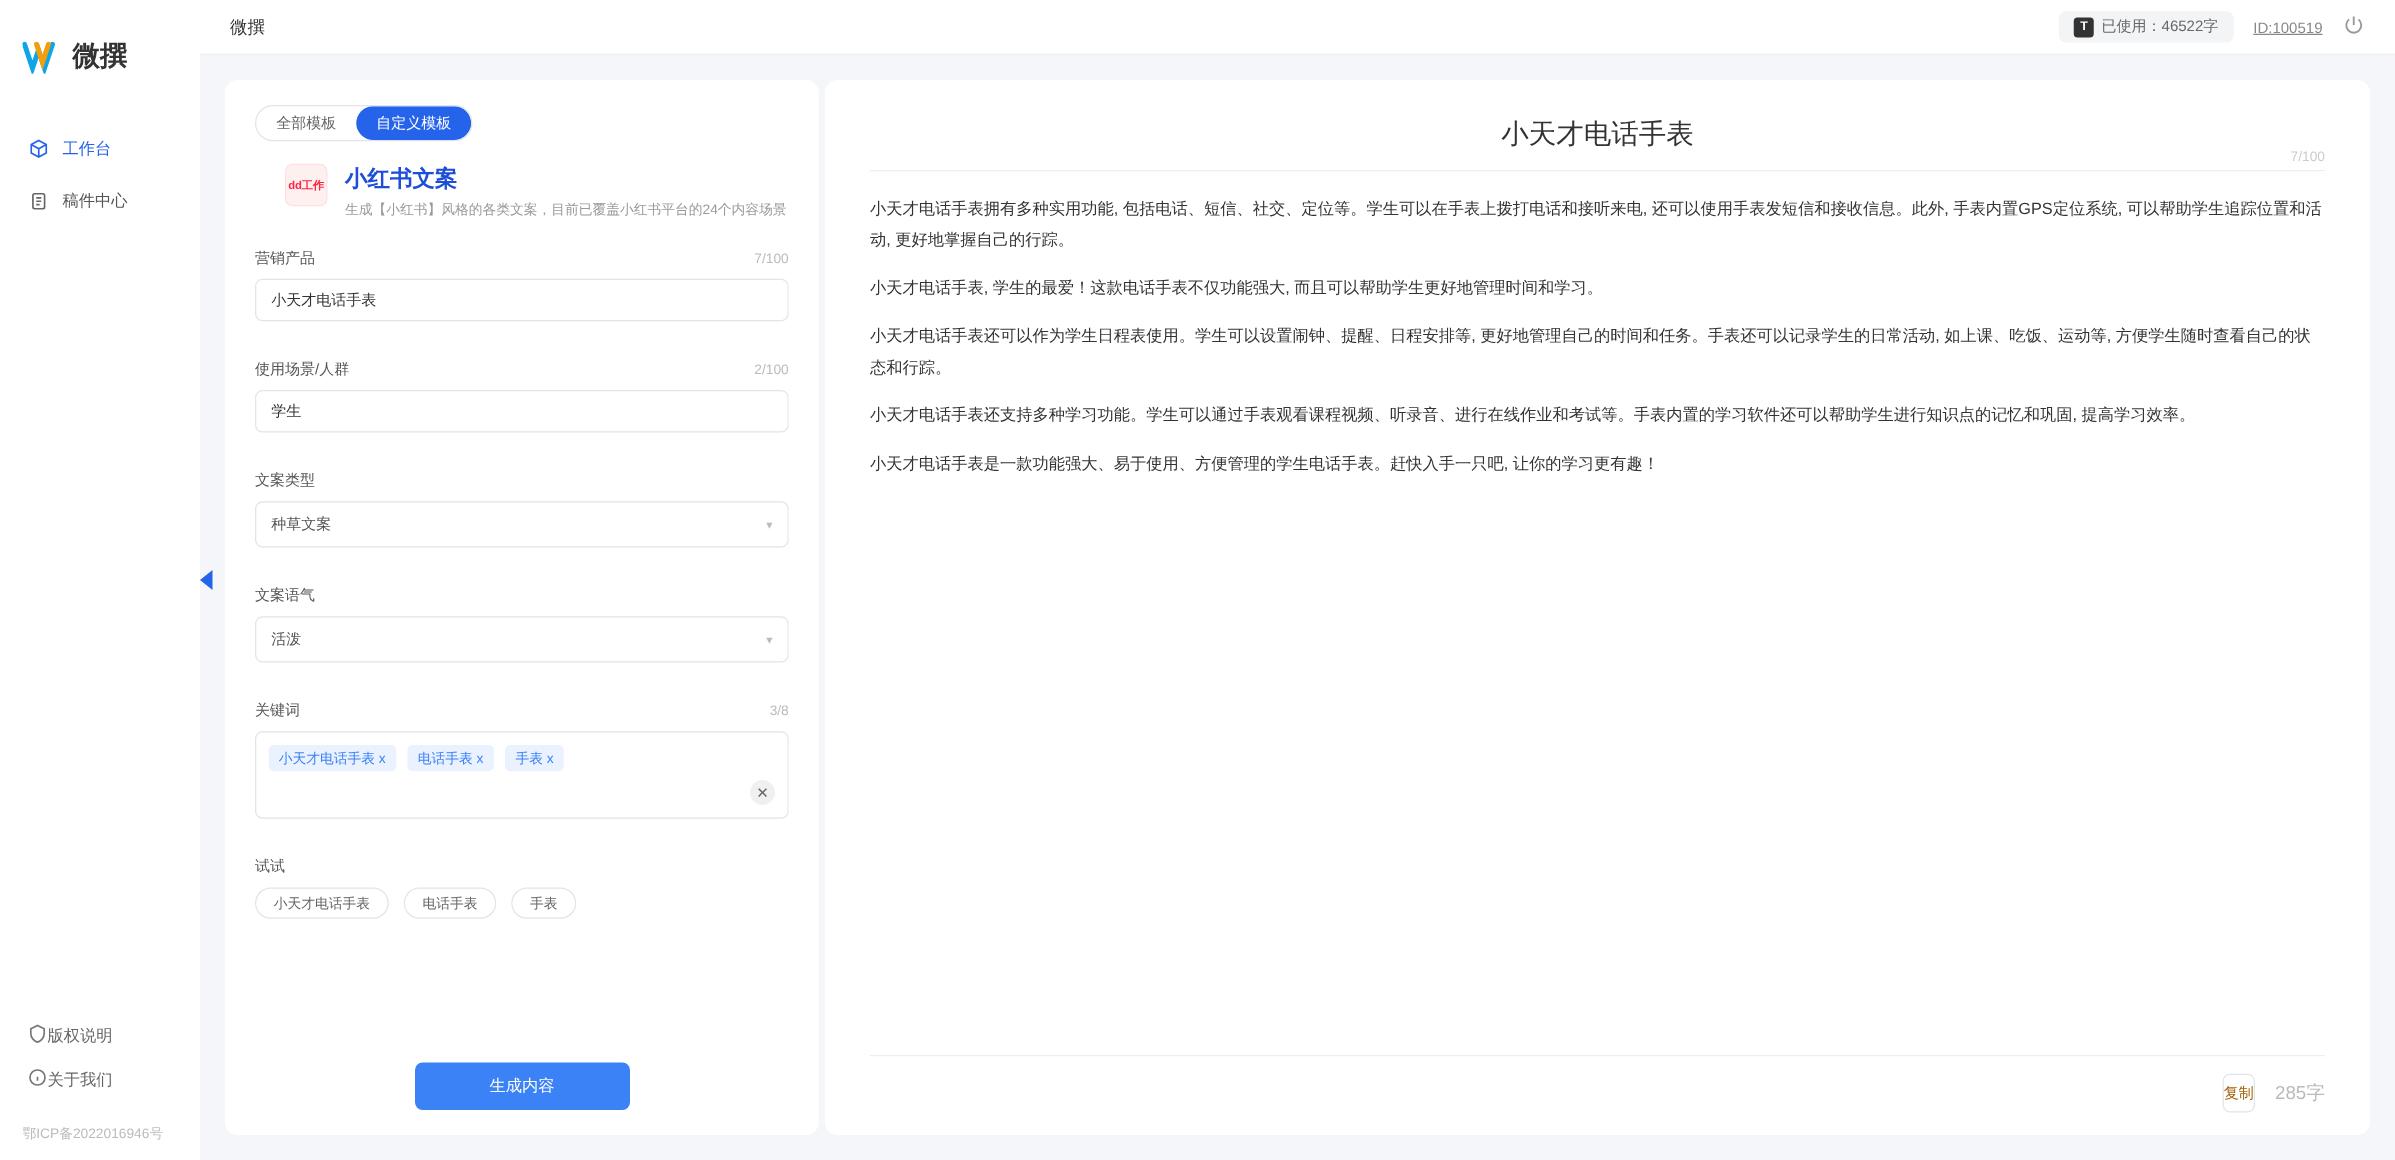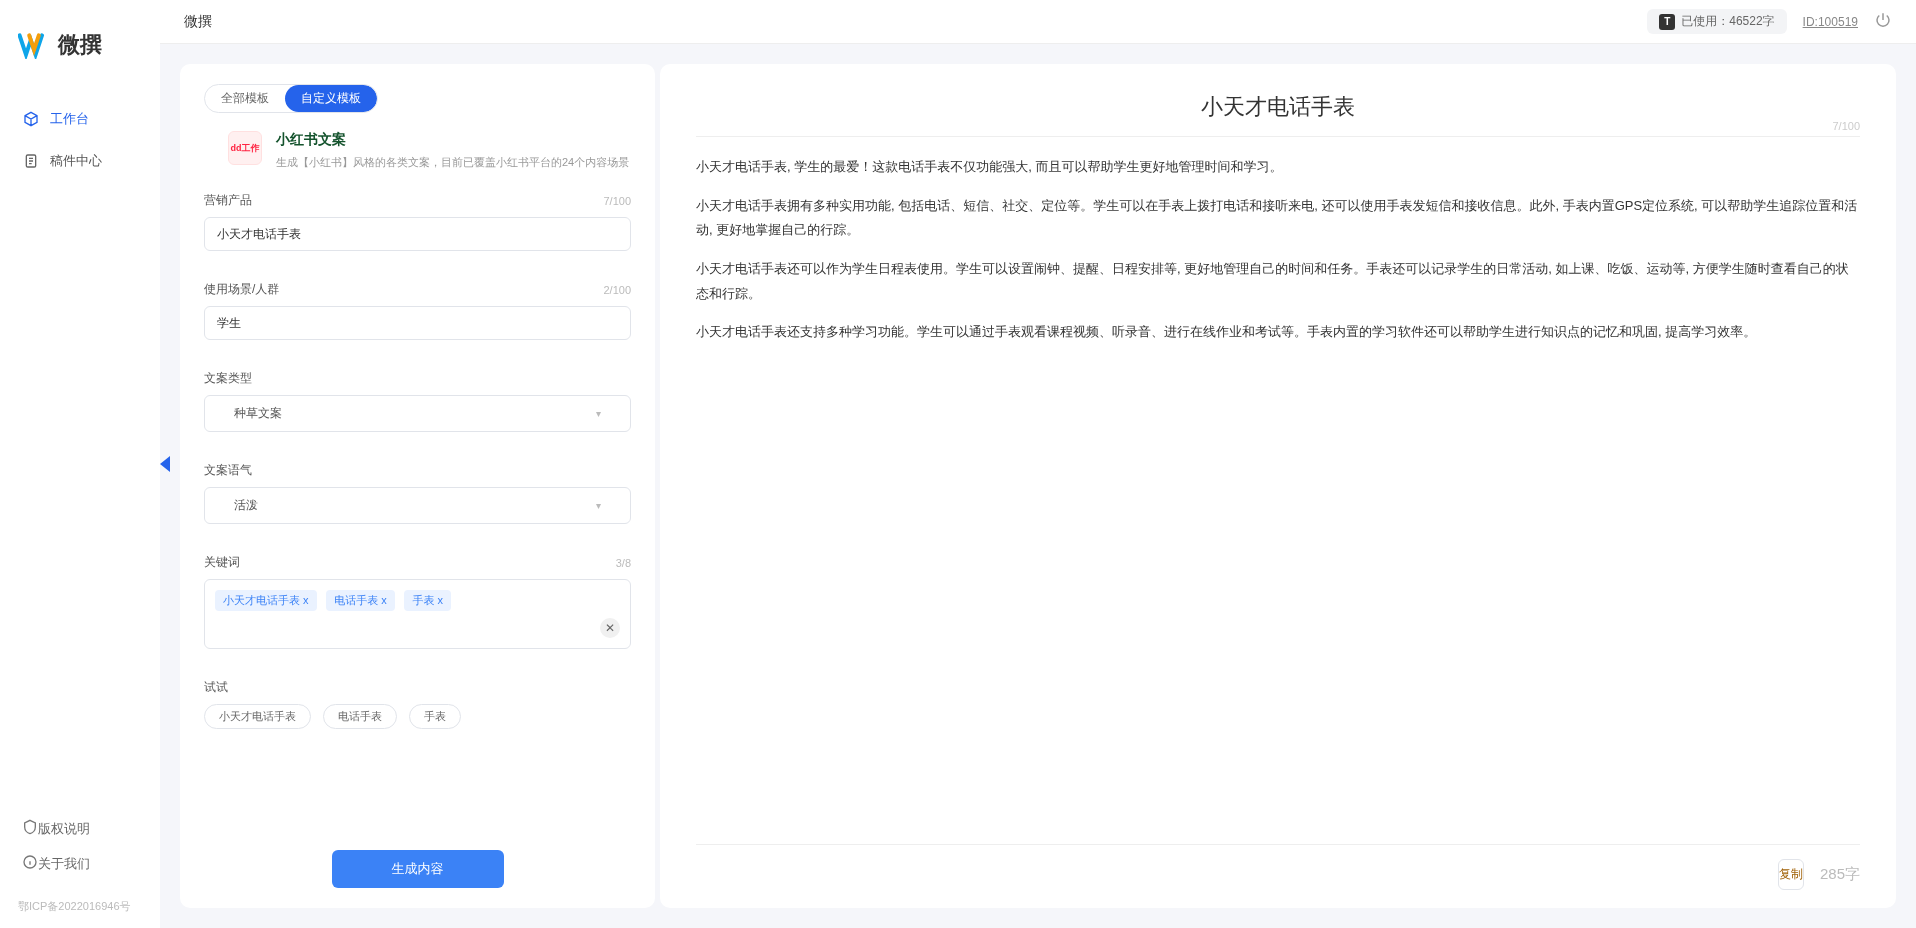--- a/index.html
+++ b/index.html
@@ -33,32 +33,32 @@
 .content { flex: 1; display: flex; gap: 5px; padding: 20px; min-height: 0; }
 
 
 .panel-left { width: 475px; background: #fff; border-radius: 10px; padding: 20px 24px; display: flex; flex-direction: column; overflow: hidden; }
 .pill-tabs { display: inline-flex; border: 1px solid #e1e4ea; border-radius: 20px; overflow: hidden; margin-bottom: 18px; width: fit-content; }
 .pill-tab { padding: 5px 16px; font-size: 12px; cursor: pointer; color: #666; }
 .pill-tab.active { background: #2563eb; color: #fff; border-radius: 20px; }
 
 .template-header { display: flex; gap: 14px; margin-bottom: 22px; padding-left: 24px; }
 .template-icon { width: 34px; height: 34px; background: #fff0f0; border-radius: 6px; display: flex; align-items: center; justify-content: center; font-size: 9px; color: #ff2442; font-weight: bold; border: 1px solid #ffe0e0; }
-.template-info h3 { font-size: 14px; color: #14532d; margin-bottom: 6px; font-weight: 600; }
+.template-info h3 { font-size: 18px; color: #1d4ed8; margin-bottom: 6px; font-weight: 600; }
 .template-info p { font-size: 11px; color: #999; line-height: 1.4; }
 
 .form-scroll { flex: 1; overflow-y: auto; min-height: 0; }
 .form-scroll::-webkit-scrollbar { width: 0; }
 
 .form-group { margin-bottom: 30px; }
 .form-label-row { display: flex; justify-content: space-between; align-items: center; margin-bottom: 8px; }
 .form-label { font-size: 12px; color: #555; }
 .form-count { font-size: 11px; color: #bbb; }
 .form-input { width: 100%; border: 1px solid #e1e4ea; border-radius: 6px; padding: 9px 12px; font-size: 12px; color: #333; outline: none; }
-.form-select { width: 100%; border: 1px solid #e1e4ea; border-radius: 6px; padding: 9px 29px; font-size: 12px; color: #555; display: flex; justify-content: space-between; align-items: center; cursor: pointer; }
+.form-select { width: 100%; border: 1px solid #e1e4ea; border-radius: 6px; padding: 9px 12px; font-size: 12px; color: #555; display: flex; justify-content: space-between; align-items: center; cursor: pointer; }
 .chev { color: #bbb; font-size: 10px; }
 
 .tag-box { border: 1px solid #e1e4ea; border-radius: 6px; padding: 10px; min-height: 70px; position: relative; }
 .tag { display: inline-flex; align-items: center; background: #eaf2ff; color: #3b82f6; font-size: 11px; padding: 3px 8px; border-radius: 4px; margin-right: 6px; margin-bottom: 4px; }
 .tag-clear { position: absolute; right: 10px; bottom: 10px; width: 20px; height: 20px; background: #f0f0f0; border-radius: 50%; display: flex; align-items: center; justify-content: center; font-size: 12px; color: #666; cursor: pointer; }
 
 .suggest-row { display: flex; gap: 12px; }
 .suggest-pill { border: 1px solid #e1e4ea; border-radius: 16px; padding: 4px 14px; font-size: 11px; color: #666; cursor: pointer; }
 
 .panel-left-actions { padding-top: 14px; display: flex; justify-content: center; }
@@ -225,24 +225,25 @@
           <button class="gen-btn">生成内容</button>
         </div>
       </div>
 
       <div class="panel-right">
         <div class="output-title-row">
           <h2 class="output-title">小天才电话手表</h2>
           <span class="output-count-top">7/100</span>
         </div>
         <div class="output-body">
+          <p>小天才电话手表拥有多种实用功能, 包括电话、短信、社交、定位等。学生可以在手表上拨打电话和接听来电, 还可以使用手表发短信和接收信息。此外, 手表内置GPS定位系统, 可以帮助学生追踪位置和活动, 更好地掌握自己的行踪。</p>
           <p>小天才电话手表, 学生的最爱！这款电话手表不仅功能强大, 而且可以帮助学生更好地管理时间和学习。</p>
-          <p>小天才电话手表拥有多种实用功能, 包括电话、短信、社交、定位等。学生可以在手表上拨打电话和接听来电, 还可以使用手表发短信和接收信息。此外, 手表内置GPS定位系统, 可以帮助学生追踪位置和活动, 更好地掌握自己的行踪。</p>
           <p>小天才电话手表还可以作为学生日程表使用。学生可以设置闹钟、提醒、日程安排等, 更好地管理自己的时间和任务。手表还可以记录学生的日常活动, 如上课、吃饭、运动等, 方便学生随时查看自己的状态和行踪。</p>
           <p>小天才电话手表还支持多种学习功能。学生可以通过手表观看课程视频、听录音、进行在线作业和考试等。手表内置的学习软件还可以帮助学生进行知识点的记忆和巩固, 提高学习效率。</p>
+          <p>小天才电话手表是一款功能强大、易于使用、方便管理的学生电话手表。赶快入手一只吧, 让你的学习更有趣！</p>
         </div>
         <div class="output-footer">
           <button class="copy-btn">复制</button>
           <span class="char-count">285字</span>
         </div>
       </div>
     </div>
   </div>
 </div>
 

